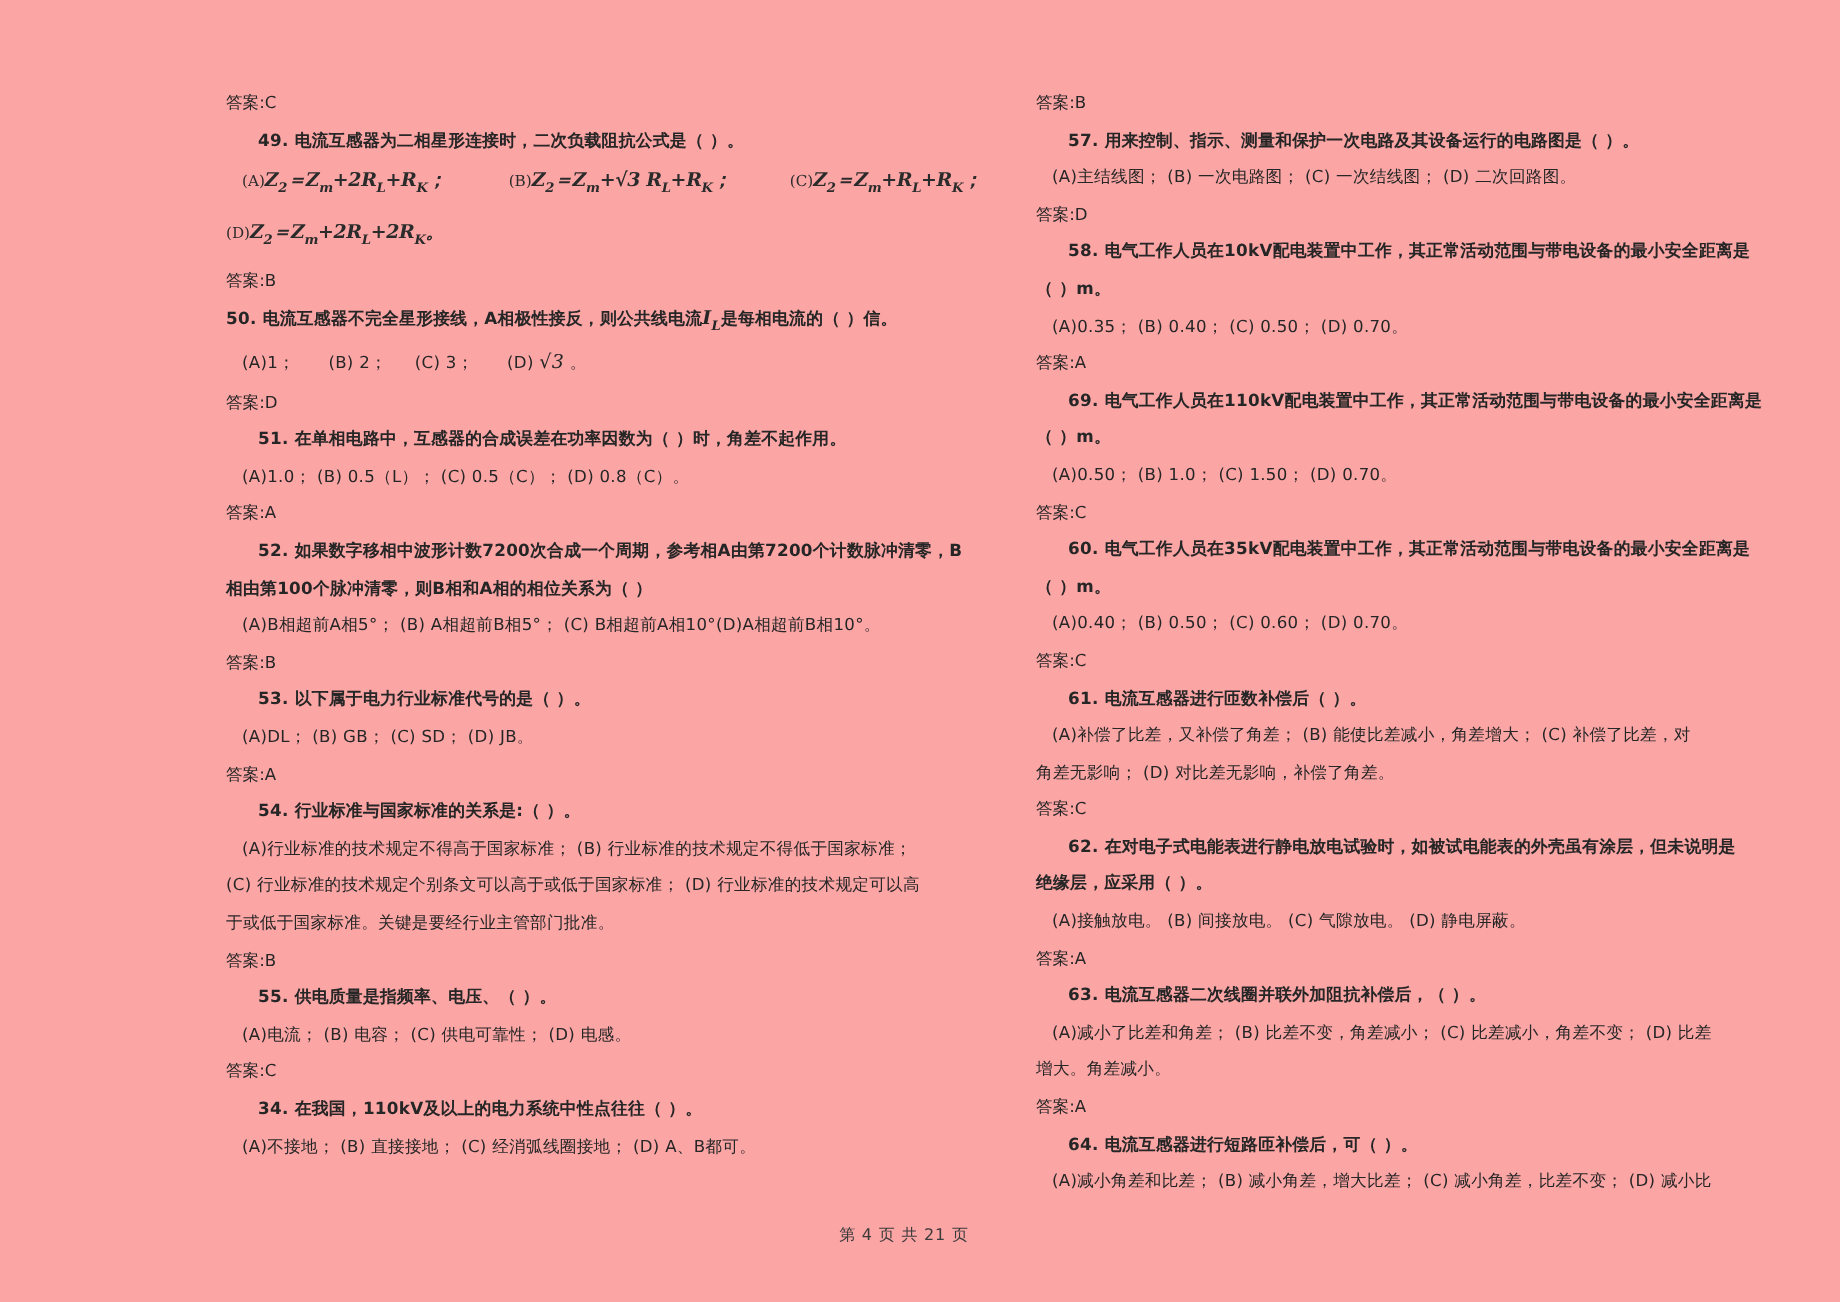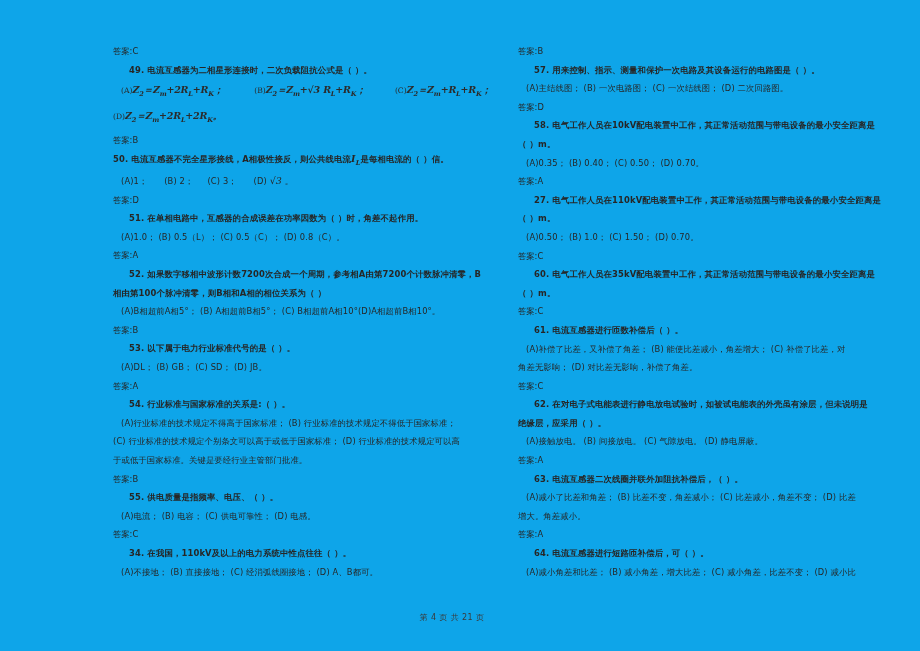--- a/index.html
+++ b/index.html
@@ -11,21 +11,21 @@
     width: 920px;
     height: 651px;
     position: relative;
     font-family: "DejaVu Sans", "Liberation Sans", sans-serif;
     color: #2b2b2b;
     overflow: hidden;
   }
   .page {
     position: absolute;
     inset: 0;
-    background: #0ea5e9;
+    background: #fca5a5;
   }
   .columns {
     position: absolute;
     top: 42px;
     left: 0;
     right: 0;
     display: flex;
     gap: 0px;
   }
   .col {
@@ -178,27 +178,28 @@
 
       <div class="line qhead indent1">57. 用来控制、指示、测量和保护一次电路及其设备运行的电路图是（   ）。</div>
       <div class="line indent-opt">(A)主结线图；      (B) 一次电路图；      (C) 一次结线图；      (D) 二次回路图。</div>
       <div class="answer">答案:D</div>
 
       <div class="line qhead indent1">58. 电气工作人员在10kV配电装置中工作，其正常活动范围与带电设备的最小安全距离是</div>
       <div class="line qhead">（   ）m。</div>
       <div class="line indent-opt">(A)0.35；      (B) 0.40；      (C) 0.50；      (D) 0.70。</div>
       <div class="answer">答案:A</div>
 
-      <div class="line qhead indent1">27. 电气工作人员在110kV配电装置中工作，其正常活动范围与带电设备的最小安全距离是</div>
+      <div class="line qhead indent1">69. 电气工作人员在110kV配电装置中工作，其正常活动范围与带电设备的最小安全距离是</div>
       <div class="line qhead">（   ）m。</div>
       <div class="line indent-opt">(A)0.50；      (B) 1.0；      (C) 1.50；      (D) 0.70。</div>
       <div class="answer">答案:C</div>
 
       <div class="line qhead indent1">60. 电气工作人员在35kV配电装置中工作，其正常活动范围与带电设备的最小安全距离是</div>
       <div class="line qhead">（   ）m。</div>
+      <div class="line indent-opt">(A)0.40；      (B) 0.50；      (C) 0.60；      (D) 0.70。</div>
       <div class="answer">答案:C</div>
 
       <div class="line qhead indent1">61. 电流互感器进行匝数补偿后（   ）。</div>
       <div class="line indent-opt">(A)补偿了比差，又补偿了角差；      (B) 能使比差减小，角差增大；      (C) 补偿了比差，对</div>
       <div class="line">角差无影响；      (D) 对比差无影响，补偿了角差。</div>
       <div class="answer">答案:C</div>
 
       <div class="line qhead indent1">62. 在对电子式电能表进行静电放电试验时，如被试电能表的外壳虽有涂层，但未说明是</div>
       <div class="line qhead">绝缘层，应采用（   ）。</div>
       <div class="line indent-opt">(A)接触放电。      (B) 间接放电。      (C) 气隙放电。      (D) 静电屏蔽。</div>

